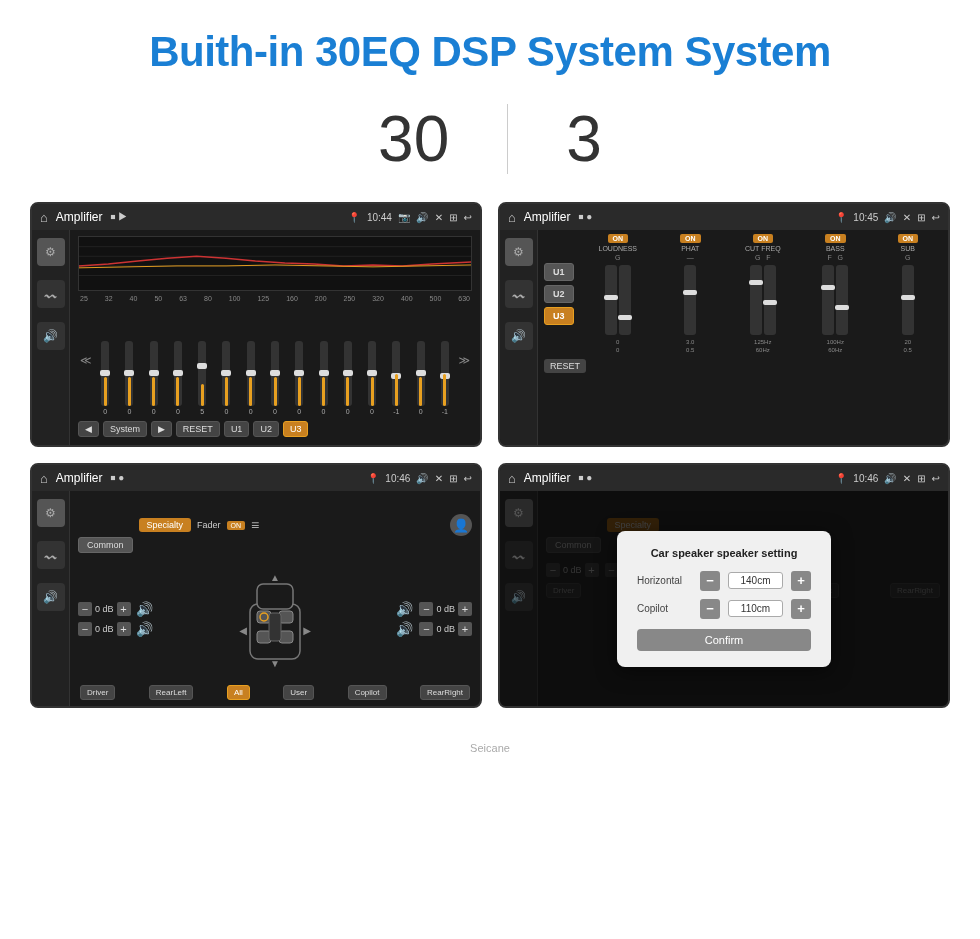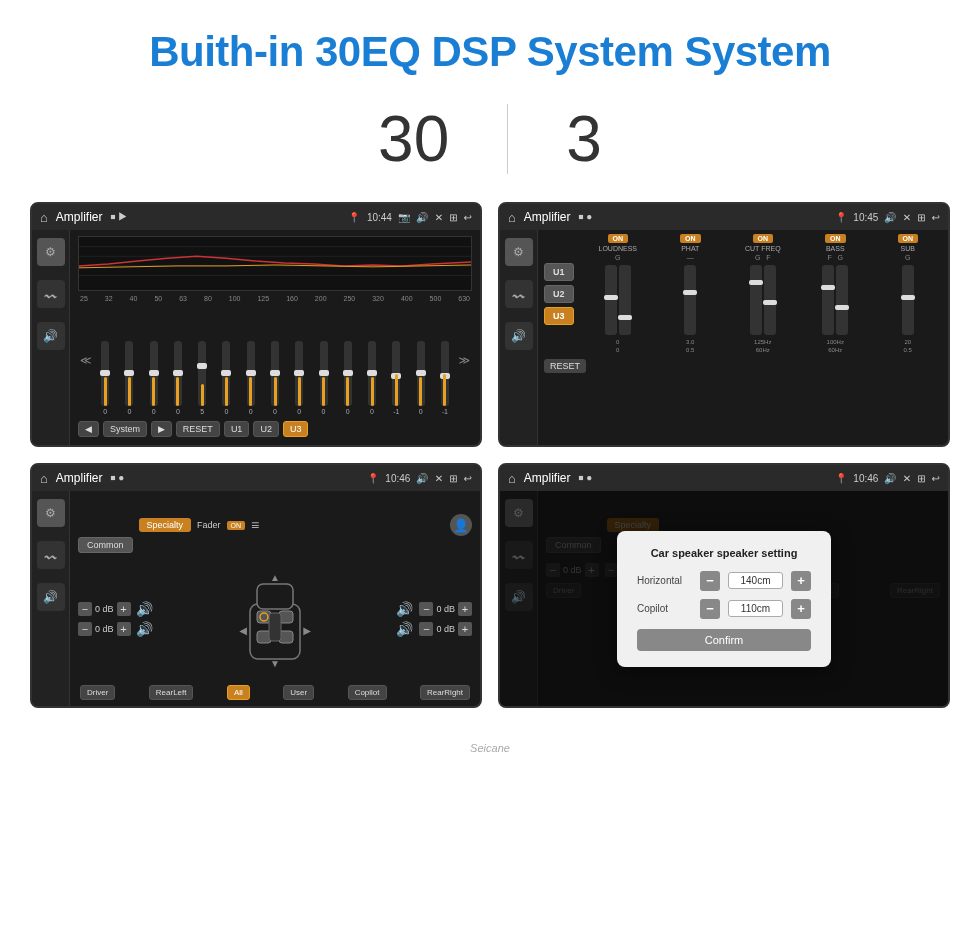--- a/index.html
+++ b/index.html
@@ -450,21 +450,20 @@
       margin: 10px auto 0;
       text-align: center;
     }
 
     
     .watermark {
       text-align: center;
       font-size: 11px;
       color: #aaa;
       padding: 4px 0 8px;
-      font-style: italic;
     }
   </style>
 </head>
 <body>
 
 <h1 class="page-title">Buith-in 30EQ DSP System System</h1>
 
 <div class="stats-row">
   <div class="stat-item">
     <span class="stat-number">30</span>

